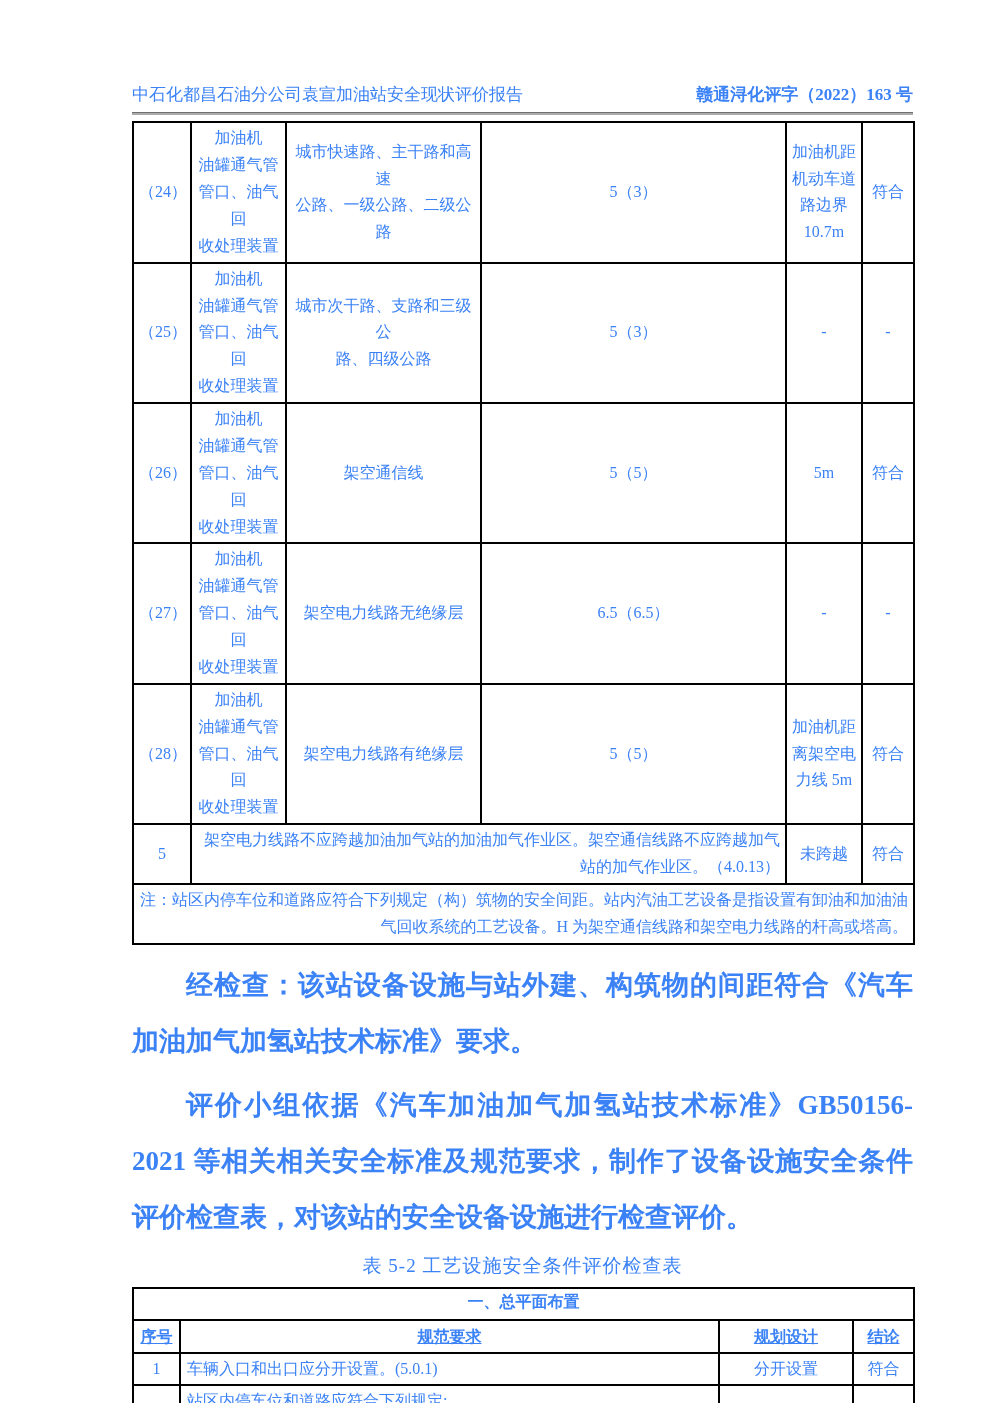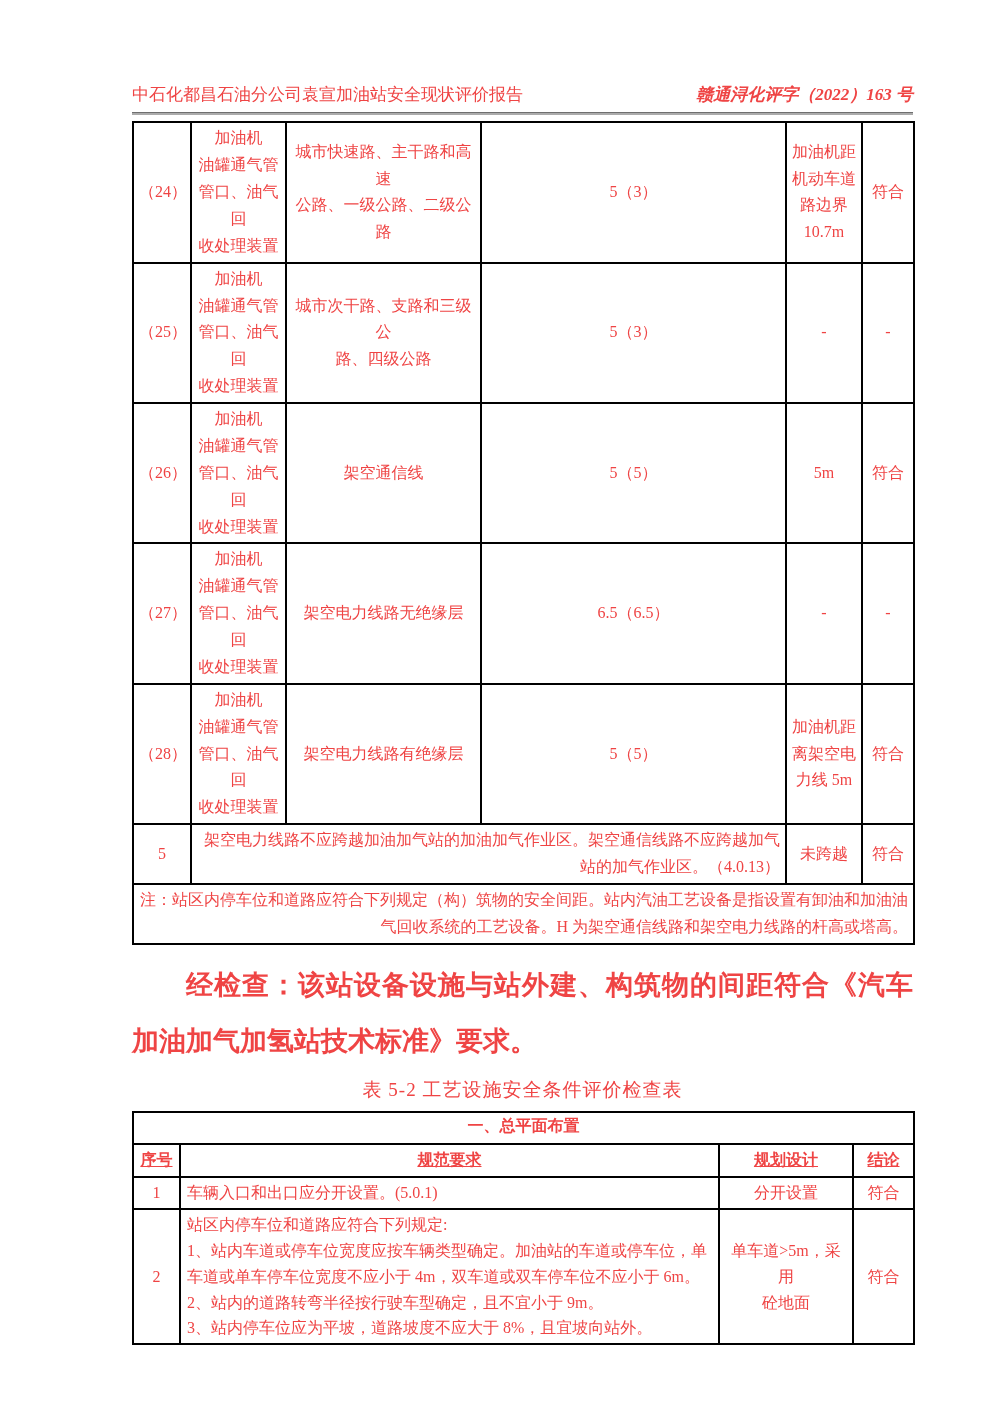--- a/index.html
+++ b/index.html
@@ -1,28 +1,28 @@
 <!DOCTYPE html>
 <html><head>
 <meta charset="utf-8">
 <style>
   * { margin:0; padding:0; box-sizing:border-box; }
   html,body { background:#ffffff; }
   .page {
     position:relative;
     width:992px; height:1403px;
     background:#ffffff;
-    color:#ef4444;
+    color:#3b82f6;
     font-family:"Liberation Serif","DejaVu Serif",serif;
     padding:84px 79px 0 132px;
     overflow:hidden;
   }
   
   .hdr { display:flex; justify-content:space-between; align-items:flex-end; font-size:17px; line-height:1.25; }
-  .hdr-right { font-weight:bold;font-style:italic; }
+  .hdr-right { font-weight:bold; }
   .hdr-rule { height:3px; background:#ababab; border-top:1px solid #6f6f6f; margin-top:7px; }
 
   
   table { border-collapse:collapse; width:781px; table-layout:fixed; }
   td,th { border:2px solid #000; font-size:16px; text-align:center; vertical-align:middle; padding:2px 5px; font-weight:normal; }
   .pre { white-space:pre-line; }
   .left { text-align:right; }
   .bold { font-weight:bold; }
   .t1 { margin-top:6px; }
   .t1 td { line-height:1.68; }
@@ -132,20 +132,21 @@
       <td>未跨越</td>
       <td>符合</td>
     </tr>
     <tr class="rs">
       <td class="left" colspan="6">注：站区内停车位和道路应符合下列规定（构）筑物的安全间距。站内汽油工艺设备是指设置有卸油和加油油气回收系统的工艺设备。H 为架空通信线路和架空电力线路的杆高或塔高。</td>
     </tr>
   </tbody>
     </table>
 
   <p class="para p1">经检查：该站设备设施与站外建、构筑物的间距符合《汽车加油加气加氢站技术标准》要求。</p>
+  <p class="para p2">评价小组依据《汽车加油加气加氢站技术标准》GB50156-2021 等相关相关安全标准及规范要求，制作了设备设施安全条件评价检查表，对该站的安全设备设施进行检查评价。</p>
 
   <div class="t2title">表 5-2  工艺设施安全条件评价检查表</div>
   <table class="t2">
     <colgroup>
       <col style="width:47px">
         <col style="width:539px">
         <col style="width:134px">
         <col style="width:61px">
     </colgroup>
     <tbody>

